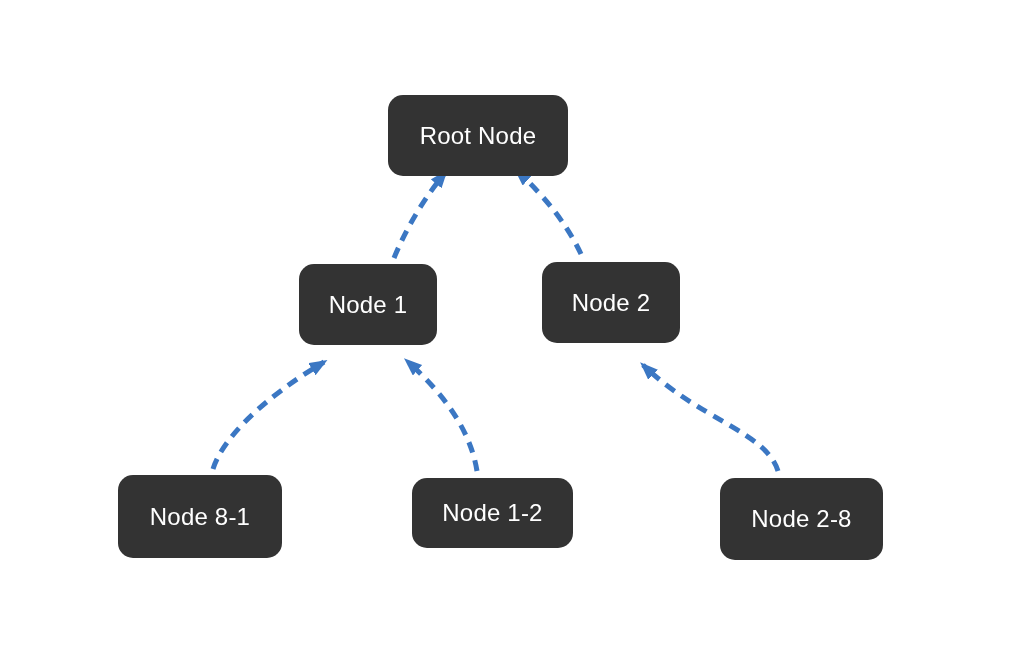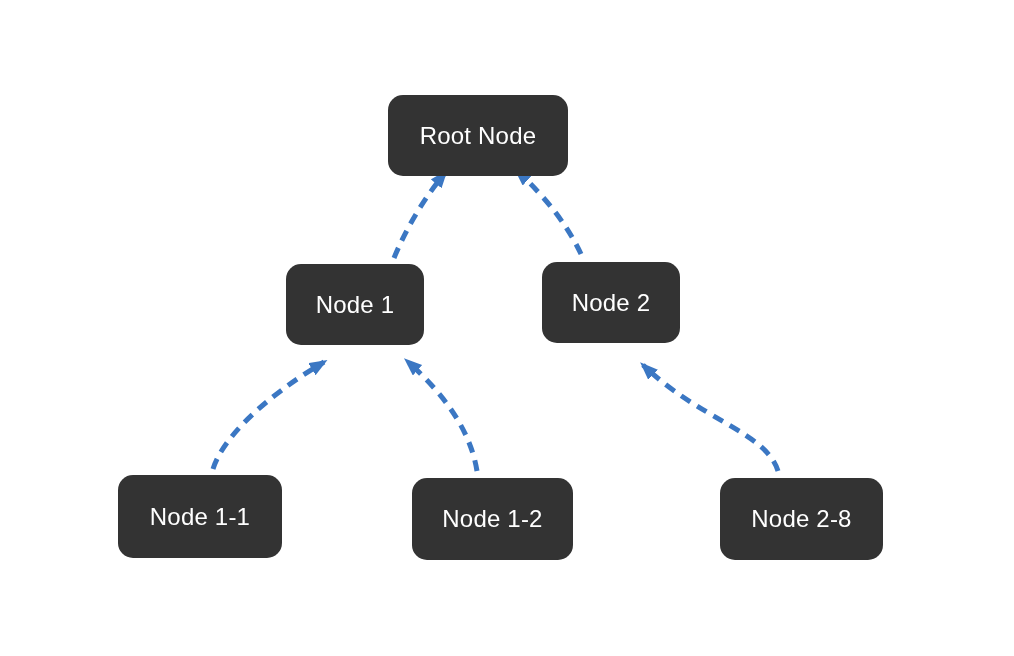--- a/index.html
+++ b/index.html
@@ -31,24 +31,24 @@
     display: flex;
     align-items: center;
     justify-content: center;
     font-size: 24px;
     font-weight: 400;
     letter-spacing: 0.2px;
     box-sizing: border-box;
     white-space: nowrap;
   }
   .node-root   { left: 388px; top:  75px; width: 180px; height: 81px; margin-top: 20px; }
-  .node-1      { left: 286px; top: 264px; width: 138px; height: 81px; }
+  .node-1      { left: 299px; top: 264px; width: 138px; height: 81px; }
   .node-2      { left: 542px; top: 262px; width: 138px; height: 81px; }
   .node-1-1    { left: 118px; top: 475px; width: 164px; height: 83px; }
-  .node-1-2    { left: 412px; top: 478px; width: 161px; height: 82px; }
+  .node-1-2    { left: 412px; top: 478px; width: 161px; height: 70px; }
   .node-2-1    { left: 720px; top: 478px; width: 163px; height: 82px; }
 </style>
 </head>
 <body>
 
 <div class="canvas">
 
   <svg class="edges" viewBox="0 0 1014 656" xmlns="http://www.w3.org/2000/svg">
     <defs>
       <marker id="arrowhead" markerUnits="userSpaceOnUse" markerWidth="22" markerHeight="18" refX="14" refY="7" orient="auto">
@@ -70,21 +70,21 @@
 
   <div class="node node-1">
     <span>Node 1</span>
   </div>
 
   <div class="node node-2">
     <span>Node 2</span>
   </div>
 
   <div class="node node-1-1">
-    <span>Node 1-1</span>
+    <span>Node 8-1</span>
   </div>
 
   <div class="node node-1-2">
     <span>Node 1-2</span>
   </div>
 
   <div class="node node-2-1">
     <span>Node 2-8</span>
   </div>
 

